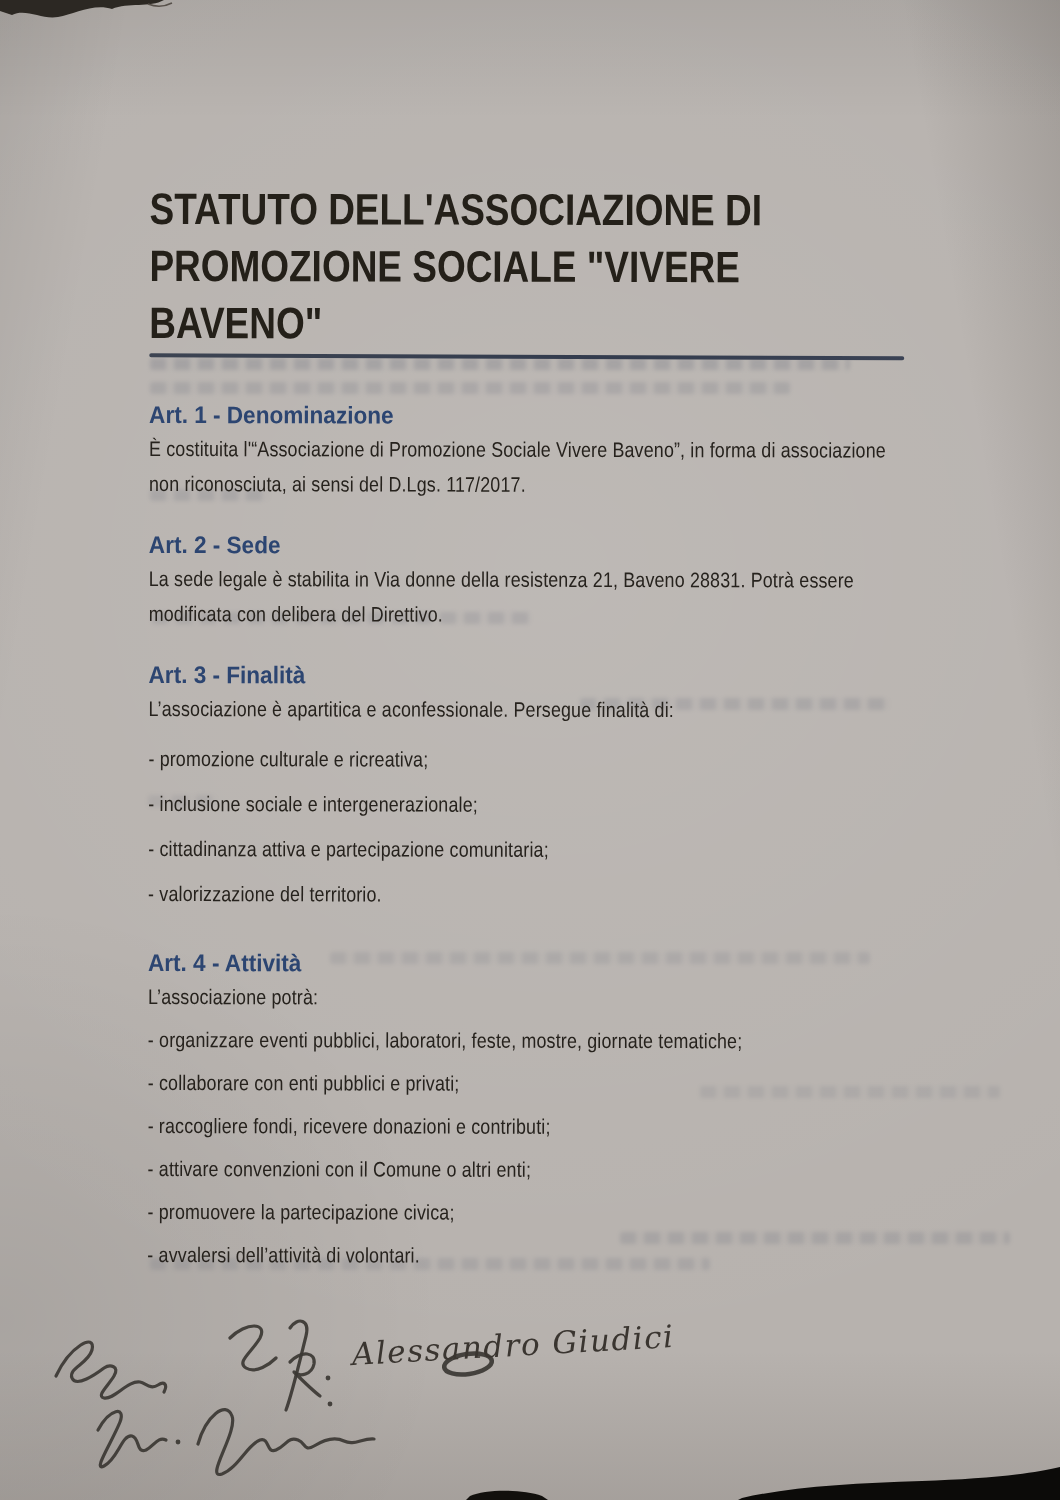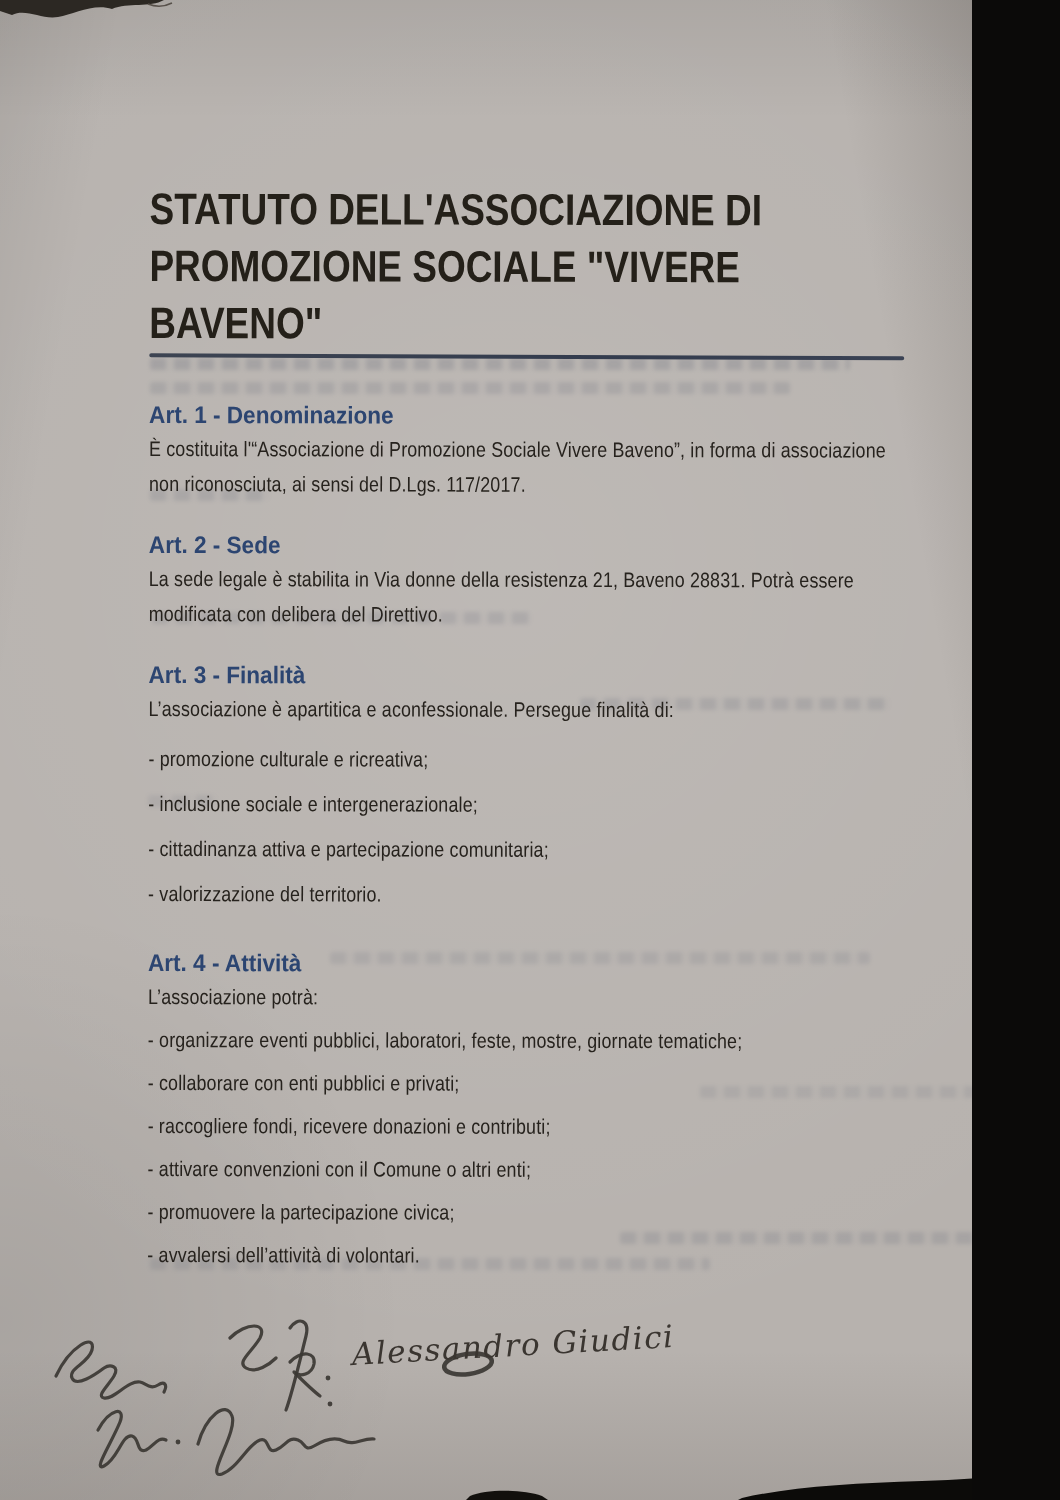--- a/index.html
+++ b/index.html
@@ -1,16 +1,16 @@
 <!DOCTYPE html>
 <html><head>
 <meta charset="utf-8">
 <style>
   html,body{margin:0;padding:0;background:#0b0a09;}
-  .frame{position:relative;width:972px;height:1500px;overflow:hidden;background:#0b0a09;
+  .frame{position:relative;width:1060px;height:1500px;overflow:hidden;background:#0b0a09;
          font-family:"Liberation Sans","DejaVu Sans",sans-serif;}
   .paper{position:absolute;inset:0;
     background:
       radial-gradient(140% 90% at 52% 38%, rgba(255,255,255,0.09), rgba(255,255,255,0) 60%),
       radial-gradient(60% 40% at 0% 88%, rgba(0,0,0,0.08), rgba(0,0,0,0) 70%),
       linear-gradient(100deg, rgba(0,0,0,0.07), rgba(0,0,0,0) 10%),
       linear-gradient(260deg, rgba(35,28,22,0.16), rgba(0,0,0,0) 12%),
       linear-gradient(180deg, rgba(0,0,0,0.07), rgba(0,0,0,0) 8%, rgba(0,0,0,0) 90%, rgba(40,32,26,0.12)),
       #b7b2ae;}
   .doc{position:absolute;left:150px;top:0;width:760px;transform:rotate(0.12deg);transform-origin:0 0;}

